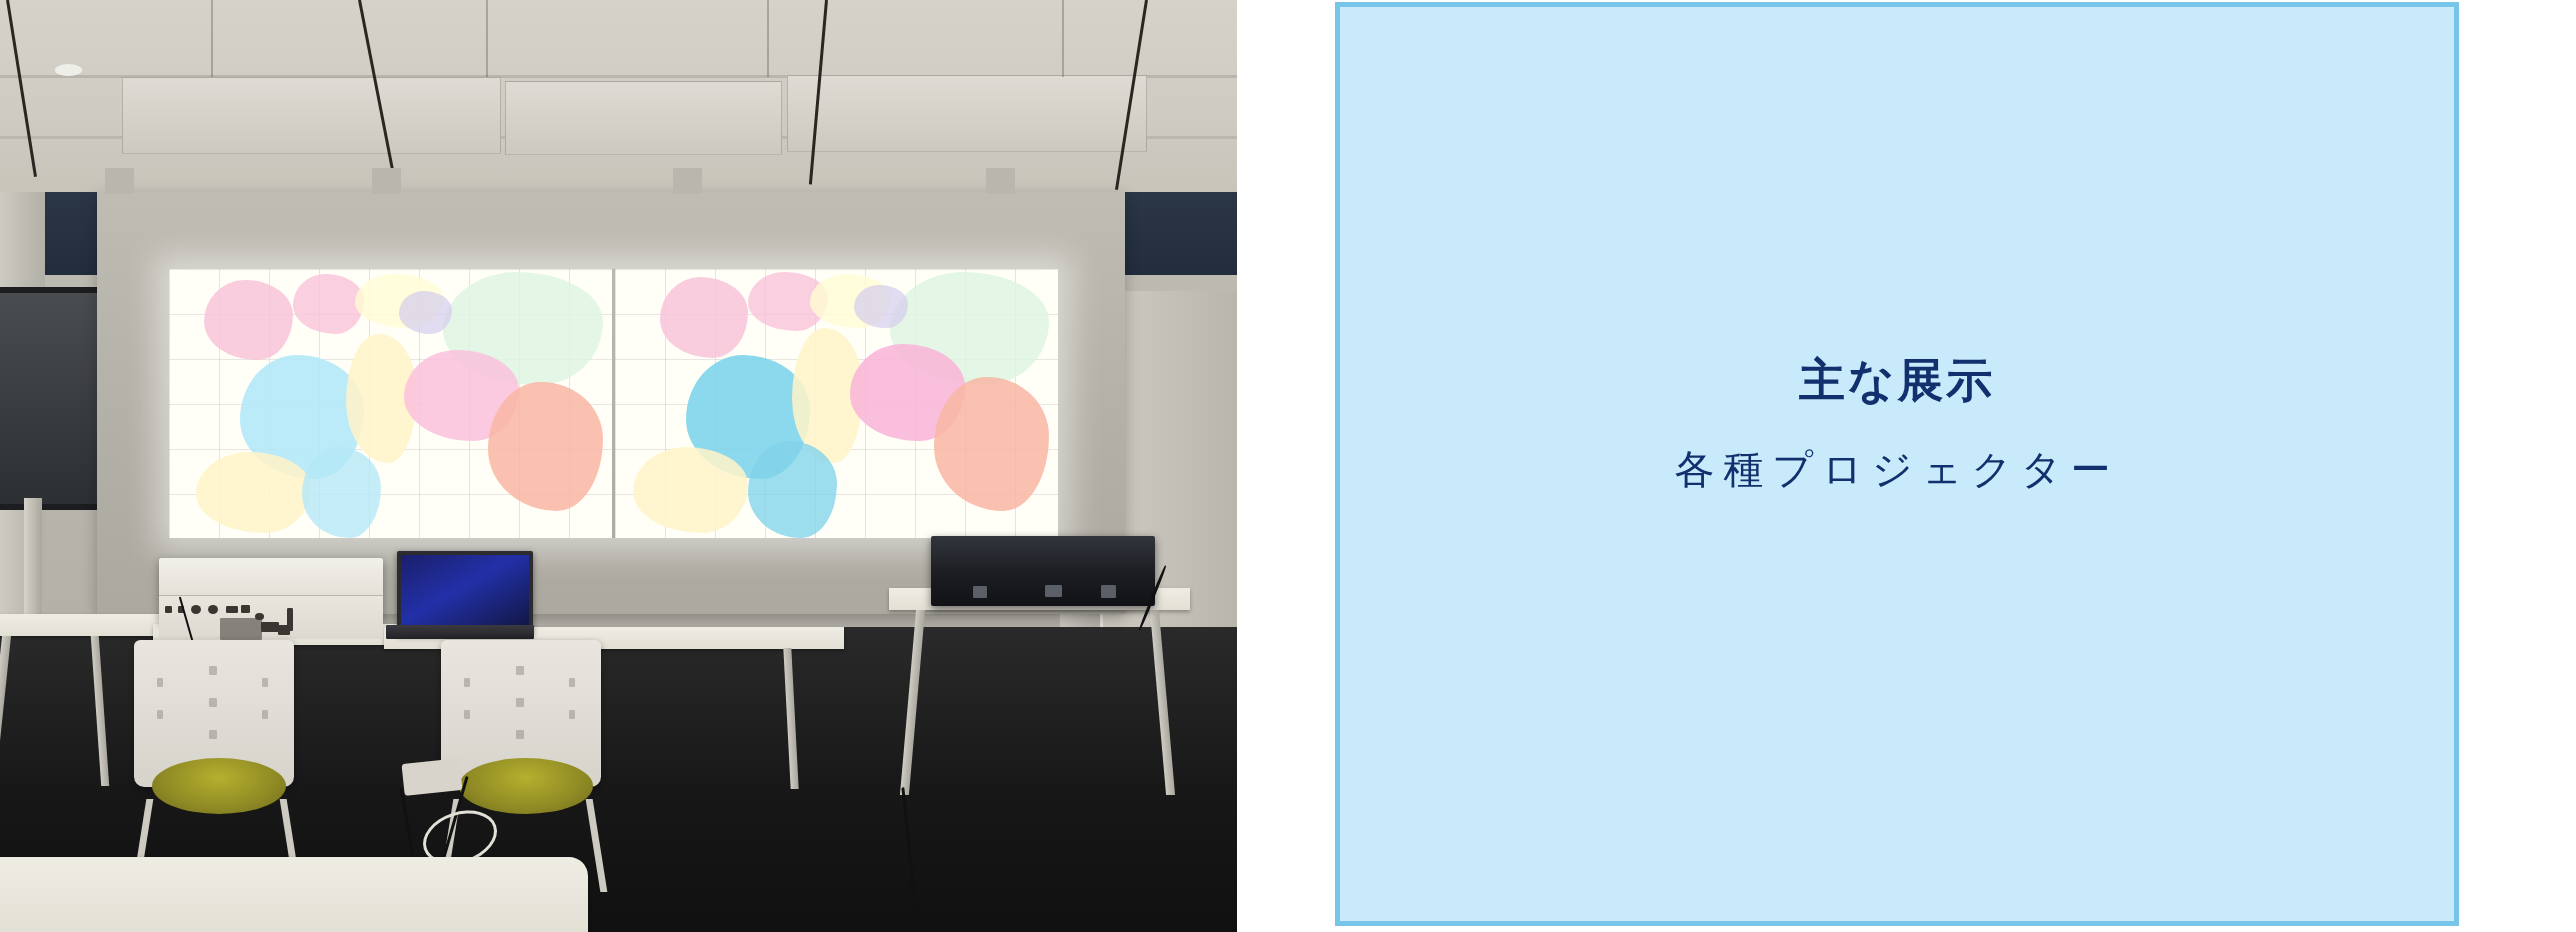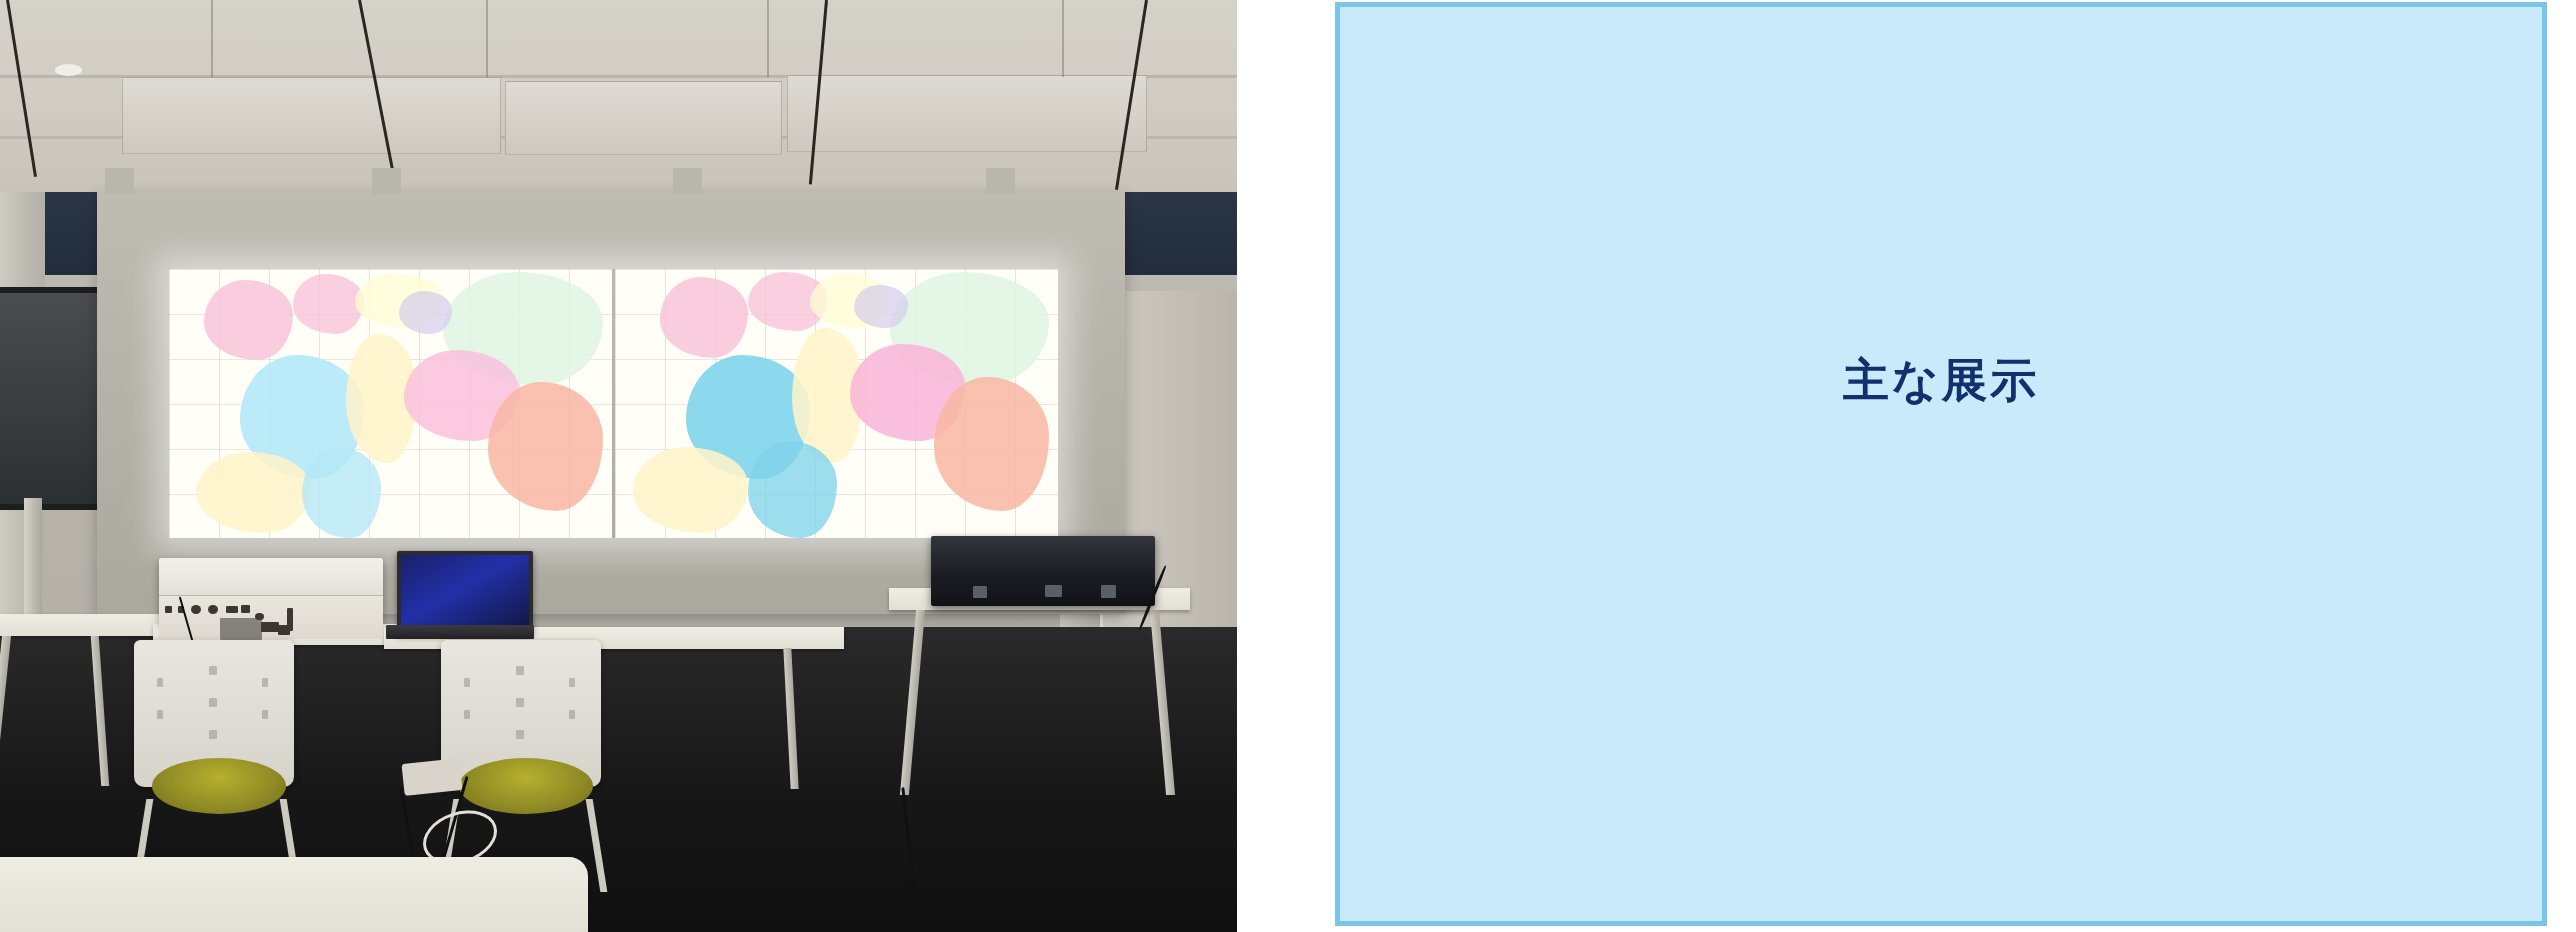--- a/index.html
+++ b/index.html
@@ -142,21 +142,21 @@
 
   
   .partition{
     position:absolute;background:linear-gradient(90deg,#cfcbc2,#b9b5ac);
     border-left:3.2px solid #e6e3db;
   }
   .wire{position:absolute;background:#111;border-radius:1.3px;}
 
   
   #panel{
-    position:absolute;left:1335px;top:1.9px;width:1212px;height:924px;
+    position:absolute;left:1335px;top:1.9px;width:1124px;height:924px;
     background:#c9eafb;border:5.8px solid #77c5e8;
     box-sizing:border-box;
     display:flex;flex-direction:column;align-items:center;
     justify-content:flex-start;
   }
   #panel-title{
     margin-top:350px;
     font-size:46px;font-weight:bold;color:#12306e;
     letter-spacing:.06em;line-height:1;
   }
@@ -313,14 +313,15 @@
   <div class="wire" style="left:409px;top:787px;width:3.2px;height:109px;transform:rotate(-10deg);"></div>
   <div style="position:absolute;left:422px;top:812px;width:70px;height:45px;border:3.2px solid #e3e0d8;border-radius:50%;transform:rotate(-18deg);"></div>
   <div class="wire" style="left:908px;top:787px;width:3.2px;height:128px;transform:rotate(-6deg);"></div>
 
   <div class="table-top" style="left:-25.6px;top:857px;width:614px;height:77px;border-radius:2.6px 19px 0 0;"></div>
 
 </div>
 
 <div id="panel">
   <div id="panel-title">主な展示</div>
+  <div id="panel-subtitle">各種プロジェクター</div>
 </div>
 
 
 </body></html>

